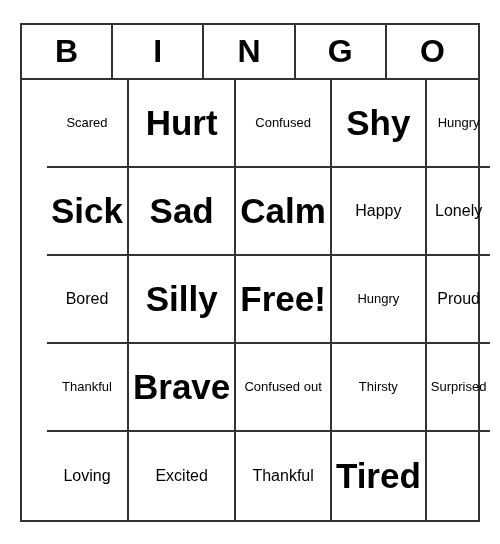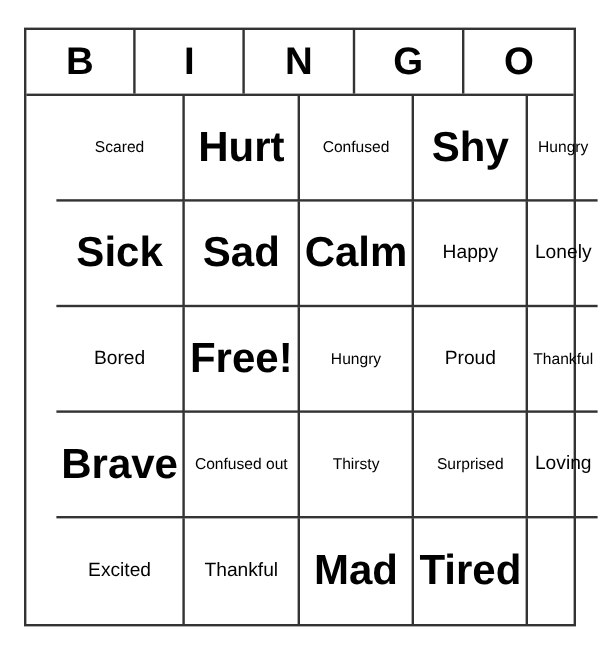--- a/index.html
+++ b/index.html
@@ -120,20 +120,23 @@
       <div class="bingo-cell">
         <span class="size-medium">Happy</span>
       </div>
       <div class="bingo-cell">
         <span class="size-medium">Lonely</span>
       </div>
       <div class="bingo-cell">
         <span class="size-medium">Bored</span>
       </div>
       <div class="bingo-cell">
+        <span class="size-xlarge">Silly</span>
+      </div>
+      <div class="bingo-cell">
         <span class="size-xlarge">Free!</span>
       </div>
       <div class="bingo-cell">
         <span class="size-small">Hungry</span>
       </div>
       <div class="bingo-cell">
         <span class="size-medium">Proud</span>
       </div>
       <div class="bingo-cell">
         <span class="size-small">Thankful</span>
@@ -153,19 +156,16 @@
       <div class="bingo-cell">
         <span class="size-medium">Loving</span>
       </div>
       <div class="bingo-cell">
         <span class="size-medium">Excited</span>
       </div>
       <div class="bingo-cell">
         <span class="size-medium">Thankful</span>
       </div>
       <div class="bingo-cell">
-        <span class="size-xlarge">Mad</span>
-      </div>
-      <div class="bingo-cell">
         <span class="size-xlarge">Tired</span>
       </div>
     </div>
 </div>
 
 </body></html>

